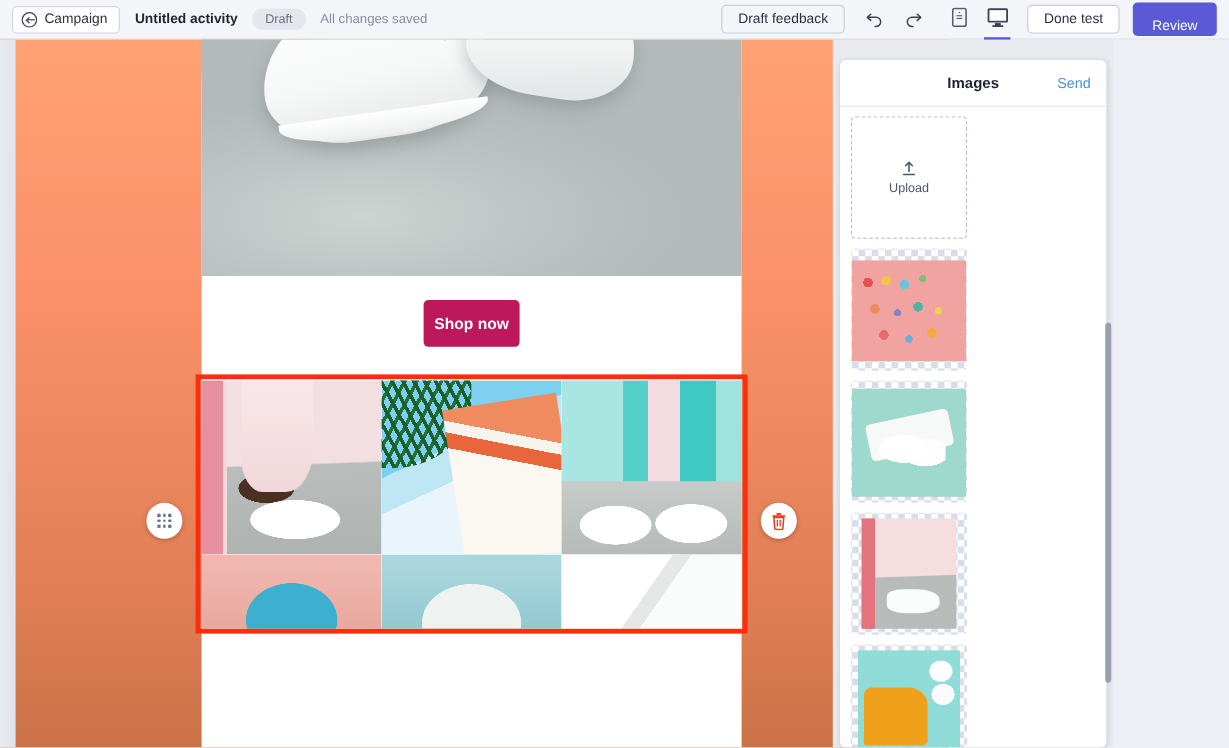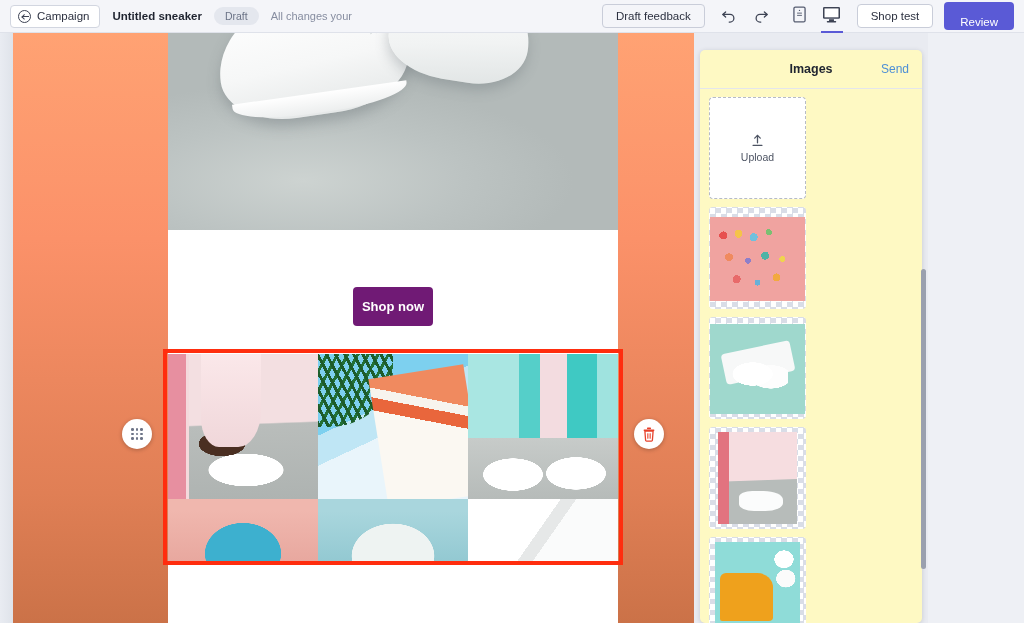--- a/index.html
+++ b/index.html
@@ -127,23 +127,23 @@
     background: repeating-linear-gradient(118deg, transparent 0 4px, #dde1e1 4px 5.2px);
     opacity: .85; transform: rotate(-10deg);
   }
 
   .copy-block { padding: 31px 32px 0; text-align: center; }
   .copy-text {
     font-size: 17.5px; line-height: 25px; color: #48506b;
   }
   .cta-wrap { text-align: center; padding: 20px 0 28px; }
   .cta {
-    display: inline-block; background: #701a75; color: #fff;
+    display: inline-block; background: #be185d; color: #fff;
     font-size: 13px; font-weight: bold; padding: 12px 9px;
-    border-radius: 4px; border: none; cursor: pointer; margin-top: 37px;
+    border-radius: 4px; border: none; cursor: pointer;
   }
 
   
   .grid-select-wrap { position: relative; width: 450px; }
   .grid-outline {
     position: absolute; left: -5px; top: -5px; right: -5px; bottom: -4px;
     border: 4px solid #ff2d0e; pointer-events: none; z-index: 6;
   }
   .img-grid { display: flex; flex-wrap: wrap; width: 450px; }
   .cellA { width: 150px; height: 145px; overflow: hidden; position: relative; }
@@ -224,21 +224,21 @@
   }
   .dots3 i { width: 2.6px; height: 2.6px; background: #6d7487; border-radius: 50%; display: block; }
 
   
   .panel {
     position: absolute; top: 33px; right: 0; width: 234px; height: 590px;
     background: #e9ebf1;
   }
   .panel-card {
     position: absolute; top: 17px; left: 6px; width: 222px; height: 573px;
-    background: #fef9c3; border-radius: 5px; box-shadow: 0 1px 5px rgba(20,25,45,.16);
+    background: #ffffff; border-radius: 5px; box-shadow: 0 1px 5px rgba(20,25,45,.16);
     overflow: hidden;
     text-align: center;
   }
   .panel-head {
     height: 39px; border-bottom: 1px solid #e4e6ec;
     display: flex; align-items: center; justify-content: center;
     position: relative;
   }
   .panel-title { font-size: 12.5px; font-weight: bold; color: #1f2430; }
   .panel-done {
@@ -386,23 +386,23 @@
 <body>
 
 <div id="app">
 
   <div class="topbar">
     <div class="tb-left">
       <div class="campaign-btn">
         <span class="back-circle"></span>
         <span>Campaign</span>
       </div>
-      <div class="activity-title">Untitled sneaker</div>
+      <div class="activity-title">Untitled activity</div>
       <div class="draft-pill">Draft</div>
-      <div class="saved-text">All changes your</div>
+      <div class="saved-text">All changes saved</div>
     </div>
 
     <div class="tb-right">
       <button class="feedback-btn">Draft feedback</button>
 
       <button class="icon-btn" title="Undo">
         <svg width="17" height="17" viewBox="0 0 20 20">
           <path d="M5 7.5h8a4.5 4.5 0 0 1 0 9h-1" fill="none" stroke="#3d4354" stroke-width="1.5" stroke-linecap="round"></path>
           <path d="M7.8 4.6 4.4 7.6l3.4 3" fill="none" stroke="#3d4354" stroke-width="1.5" stroke-linecap="round" stroke-linejoin="round"></path>
         </svg>
@@ -427,21 +427,21 @@
         <button class="device-btn active">
           <svg width="19" height="17" viewBox="0 0 20 18">
             <rect x="1" y="1" width="18" height="12.5" rx="1.4" fill="#3d4354"></rect>
             <rect x="2.6" y="2.6" width="14.8" height="9.4" fill="#fff"></rect>
             <rect x="7.4" y="14" width="5.2" height="2.6" fill="#3d4354"></rect>
             <rect x="5" y="16" width="10" height="1.5" rx=".7" fill="#3d4354"></rect>
           </svg>
         </button>
       </div>
 
-      <button class="sendtest-btn">Shop test</button>
+      <button class="sendtest-btn">Done test</button>
       <button class="review-btn">Review</button>
     </div>
   </div>
 
   <div class="canvas">
     <div class="canvas-edge-l"></div>
 
     <div class="email">
 
       <div class="hero">

